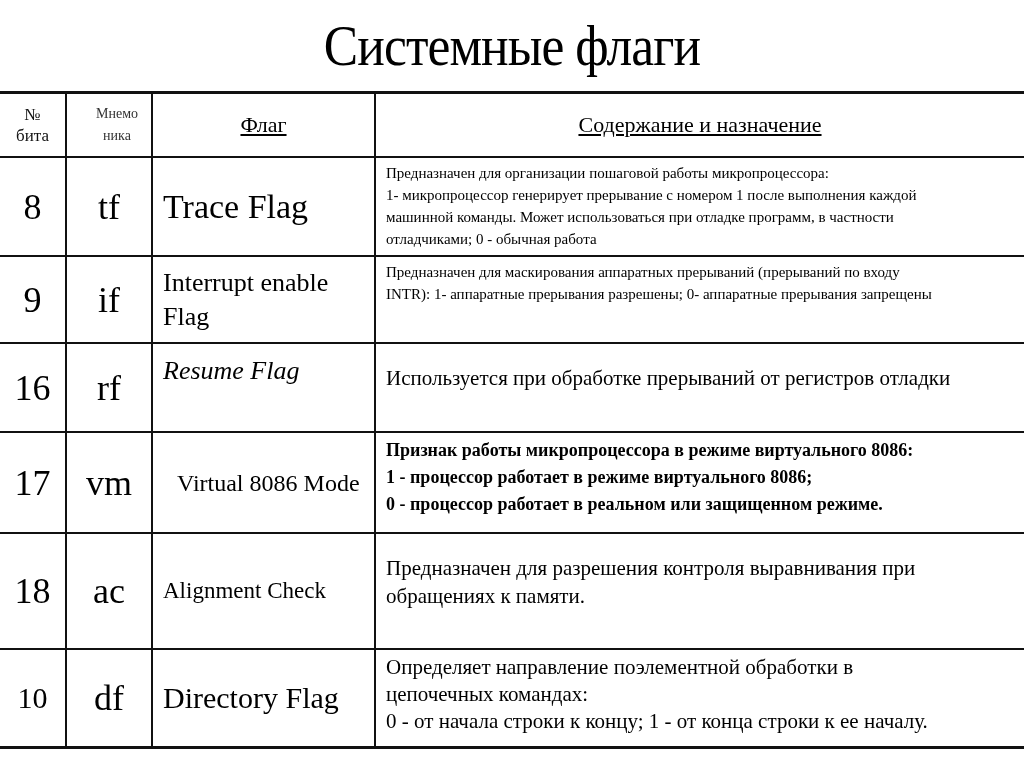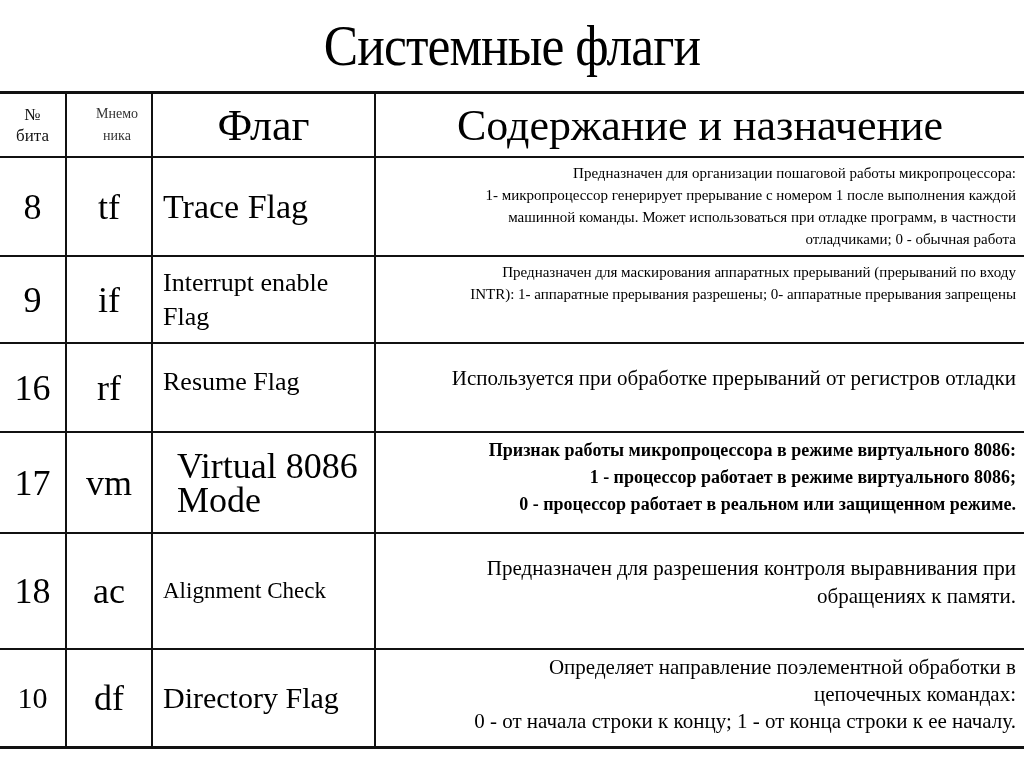--- a/index.html
+++ b/index.html
@@ -10,26 +10,26 @@
   table { position:absolute; left:0; top:91px; width:1024px; border-collapse:collapse;
           table-layout:fixed; }
   table { border-top:3px solid #111; border-bottom:3px solid #111; }
   td { border:2px solid #111; padding:0; vertical-align:middle; }
   tr td:first-child { border-left:none; }
   tr td:last-child { border-right:none; }
   col.c1 { width:66px; } col.c2 { width:86px; } col.c3 { width:223px; } col.c4 { width:649px; }
   .hdr td { height:62px; text-align:center; }
   .h-small { font-size:17px; line-height:21px; color:#111; }
   .h-mn { font-size:14px; line-height:22px; color:#333;padding-left:16px; }
-  .h-big { font-size:44px; }
+  .h-big { font-size:22px;text-decoration:underline; }
   .num { text-align:center; font-size:36px; }
   .mn { text-align:center; font-size:36px; }
   .flag { padding-left:10px; font-size:34px; line-height:36px; }
   .flag.sm { font-size:26px; line-height:34px;margin-top:27px; }
-  .desc { padding:4px 8px 4px 10px; vertical-align:top;text-align:right; }
+  .desc { padding:4px 8px 4px 10px; vertical-align:top; }
   .desc .ln { display:block; }
   .d-s { font-size:15px; line-height:22px; }
   .d-m { font-size:21px; line-height:28px; padding-top:20px; }
   .d-vm { font-size:18px; line-height:27px;font-weight:bold; }
   .d-df { font-size:21px; line-height:27px; }
   .r8 td { height:89px; } .r9 td { height:77px; } .r16 td { height:63px; }
   .r17 td { height:91px; } .r18 td { height:90px; } .sec td { height:69px; }
   .r10 td { height:88px; }
   .sec td { text-align:center; font-size:44px; }
   .r10 .num { font-size:30px; }
@@ -79,30 +79,30 @@
     <td class="flag sm">Interrupt enable Flag</td>
     <td class="desc d-s">
       <span class="ln">Предназначен для маскирования аппаратных прерываний (прерываний по входу</span>
       <span class="ln">INTR): 1- аппаратные прерывания разрешены; 0- аппаратные прерывания запрещены</span>
     </td>
   </tr>
 
   <tr class="r16">
     <td class="num">16</td>
     <td class="mn">rf</td>
-    <td class="flag sm" style="vertical-align:top;padding-top:21px;">Resume Flag</td>
+    <td class="flag sm" style="vertical-align:top;padding-top:10px;font-style:italic;">Resume Flag</td>
     <td class="desc d-m">
       <span class="ln">Используется при обработке прерываний от регистров отладки</span>
     </td>
   </tr>
 
   <tr class="r17">
     <td class="num">17</td>
     <td class="mn">vm</td>
-    <td class="flag sm" style="font-size:36px;padding-left:24px;">Virtual 8086 Mode</td>
+    <td class="flag sm" style="font-size:24px;padding-left:24px;">Virtual 8086 Mode</td>
     <td class="desc d-vm">
       <span class="ln">Признак работы микропроцессора в режиме виртуального 8086:</span>
       <span class="ln">1 - процессор работает в режиме виртуального 8086;</span>
       <span class="ln">0 - процессор работает в реальном или защищенном режиме.</span>
     </td>
   </tr>
 
   <tr class="r18">
     <td class="num">18</td>
     <td class="mn">ac</td>

